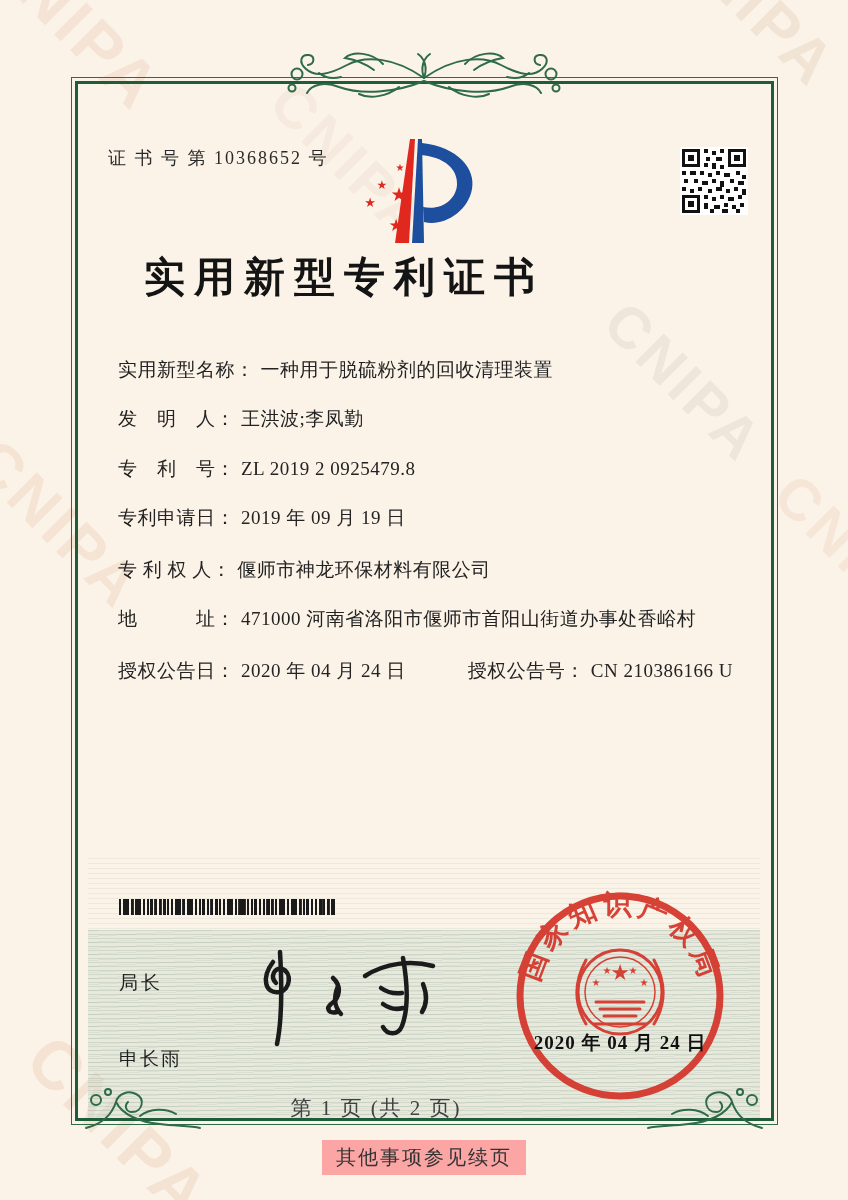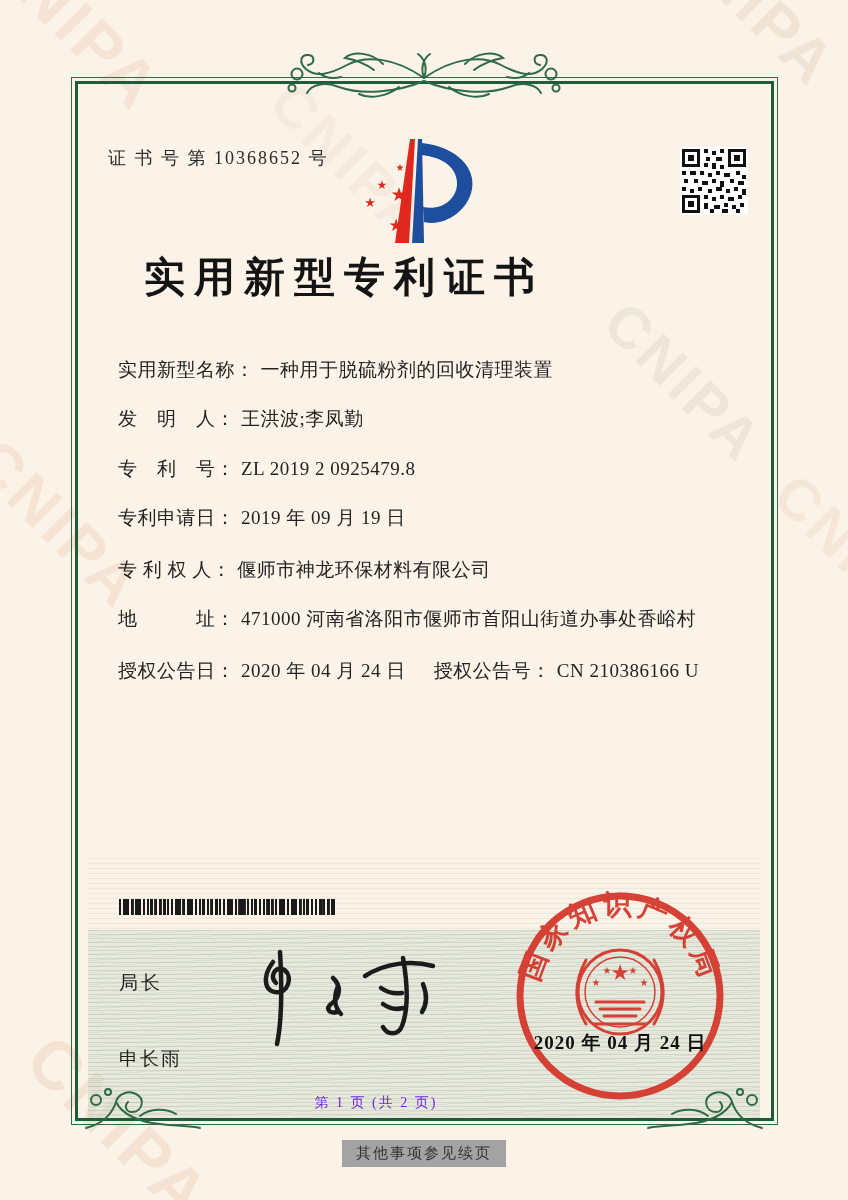--- a/index.html
+++ b/index.html
@@ -41,41 +41,41 @@
   .qr{position:absolute;left:680px;top:147px;}
   .title{position:absolute;left:0;top:250px;width:688px;text-align:center;
     font-size:41px;font-weight:bold;letter-spacing:9px;color:#141414;}
   
   .field-row{position:absolute;left:118px;width:630px;font-size:19px;letter-spacing:0.5px;
     color:#232323;white-space:nowrap;}
   .f-label{color:#232323;}
   .f-value{margin-left:6px;}
   .r0{top:357px}.r1{top:406px}.r2{top:456px}.r3{top:505px}
   .r4{top:557px}.r5{top:606px}.r6{top:658px}
-  .pair2{margin-left:28px;}
+  .pair2{margin-left:62px;}
   
   .body-text{position:absolute;left:106px;top:697px;width:638px;font-size:17.5px;
     line-height:32px;text-align:justify;color:#1c1c1c;}
   .body-text p{margin:0;text-indent:2em;}
   
   .barcode{position:absolute;left:119px;top:899px;width:216px;height:16px;
     background:
       repeating-linear-gradient(90deg,#1a1a1a 0 2px,transparent 2px 4px),
       repeating-linear-gradient(90deg,transparent 0 5px,#1a1a1a 5px 8px,transparent 8px 13px),
       repeating-linear-gradient(90deg,#333 0 1px,transparent 1px 7px);}
   .director-label{position:absolute;left:119px;top:970px;font-size:19px;letter-spacing:3px;}
   .director-name{position:absolute;left:119px;top:1006px;font-size:19px;letter-spacing:2px;margin-top:40px;}
   .signature{position:absolute;left:235px;top:946px;}
   .stamp{position:absolute;left:512px;top:888px;opacity:0.93;}
   .stamp-date{position:absolute;left:506px;top:1030px;width:228px;text-align:center;
     font-size:19px;letter-spacing:1px;color:#111;font-weight:bold;}
   .page-indicator{position:absolute;left:0;top:1094px;width:752px;text-align:center;
-    font-size:14px;letter-spacing:2px;color:#6d28d9;}
+    font-size:21px;letter-spacing:2px;color:#404040;}
   .continuation{position:absolute;left:50%;top:1140px;transform:translateX(-50%);
-    background:#a3a3a3;padding:4px 14px;font-size:15px;letter-spacing:2px;color:#333;}
+    background:#fca5a5;padding:4px 14px;font-size:20px;letter-spacing:2px;color:#333;}
 </style>
 </head>
 <body>
 
 <div class="page">
 
   <div class="wm wm1">CNIPA</div>
   <div class="wm wm2">CNIPA</div>
   <div class="wm wm3">CNIPA</div>
   <div class="wm wm4">CNIPA</div>

